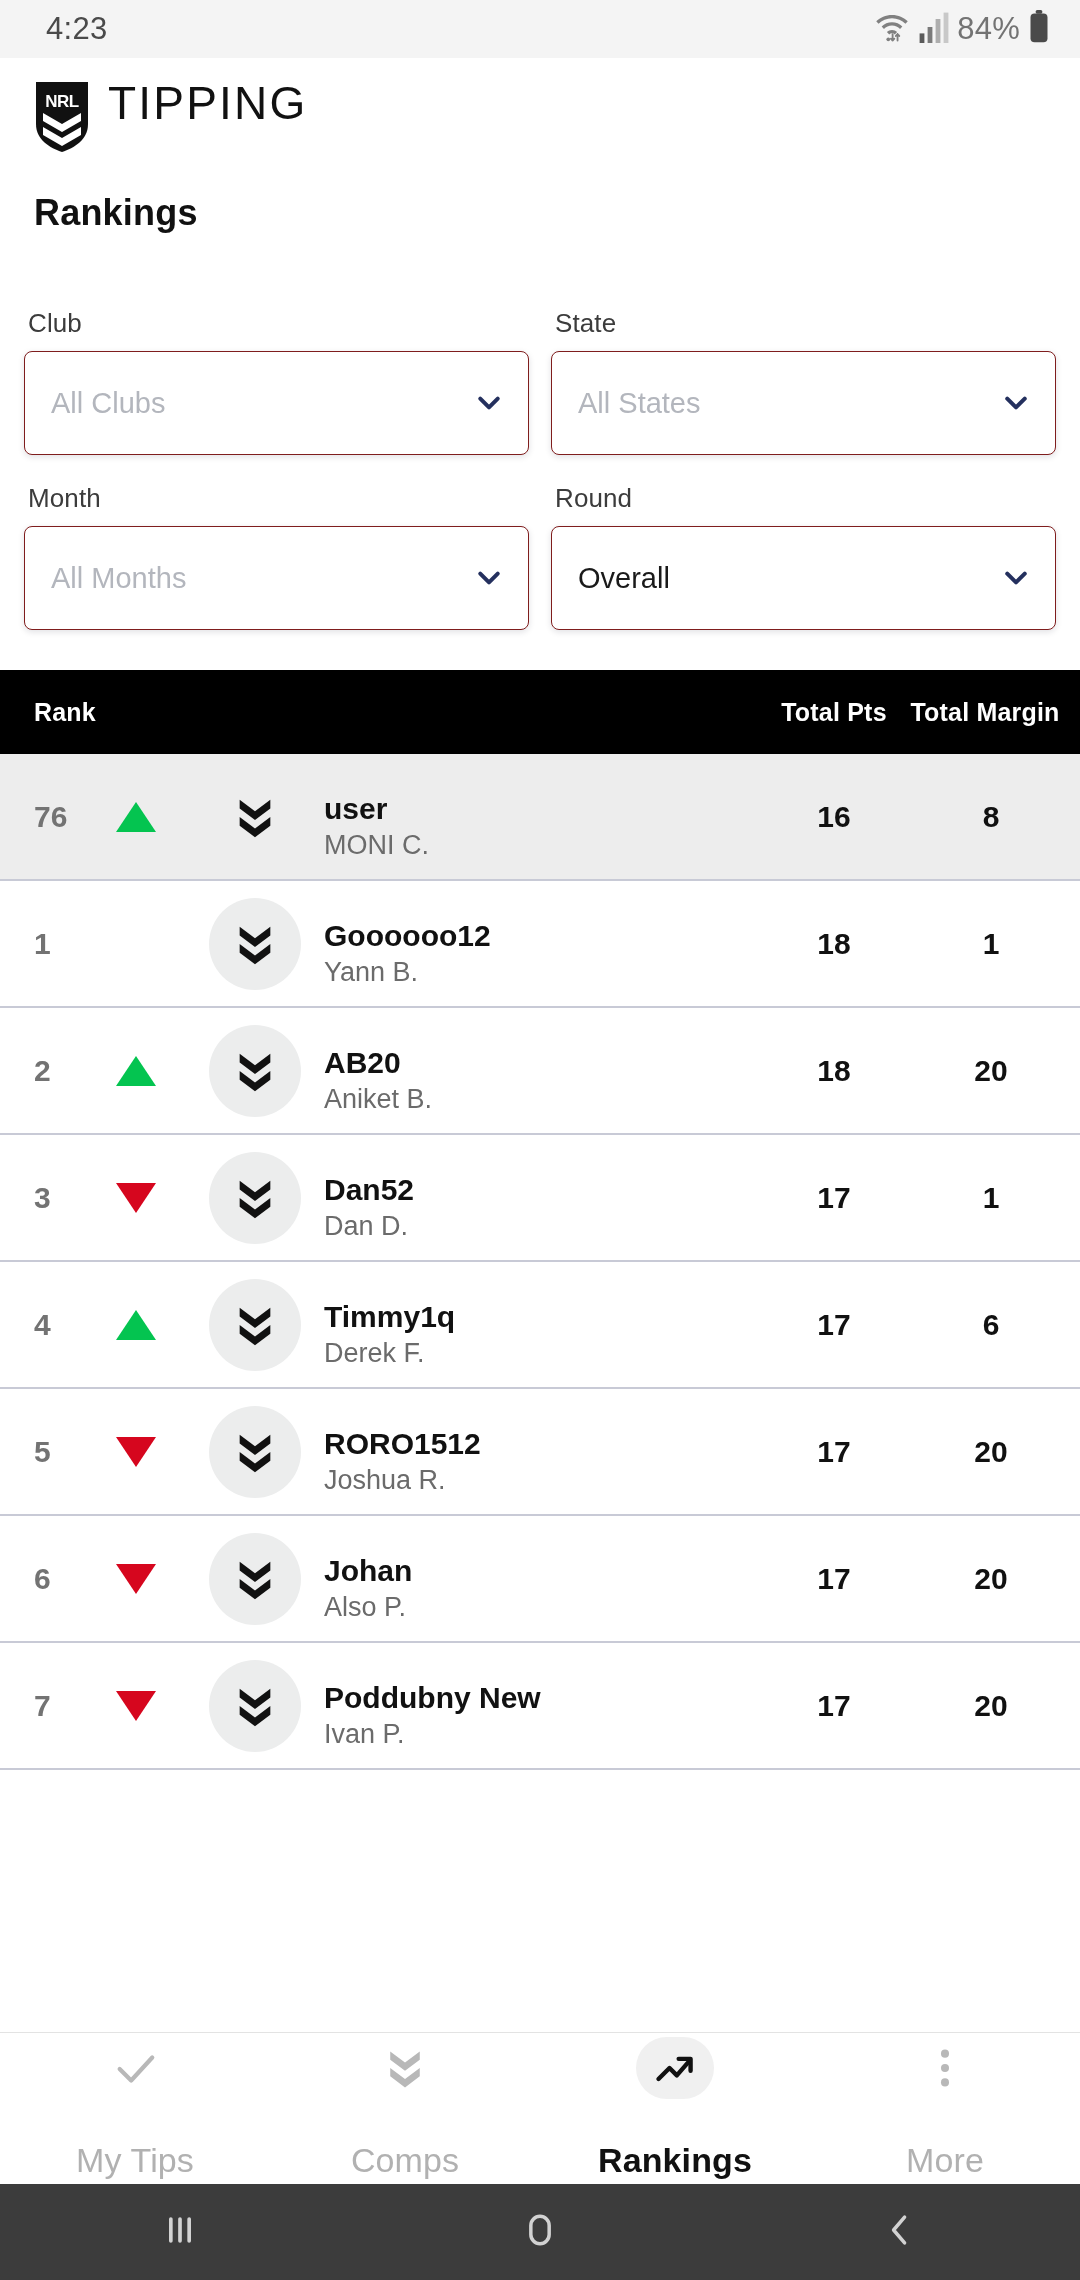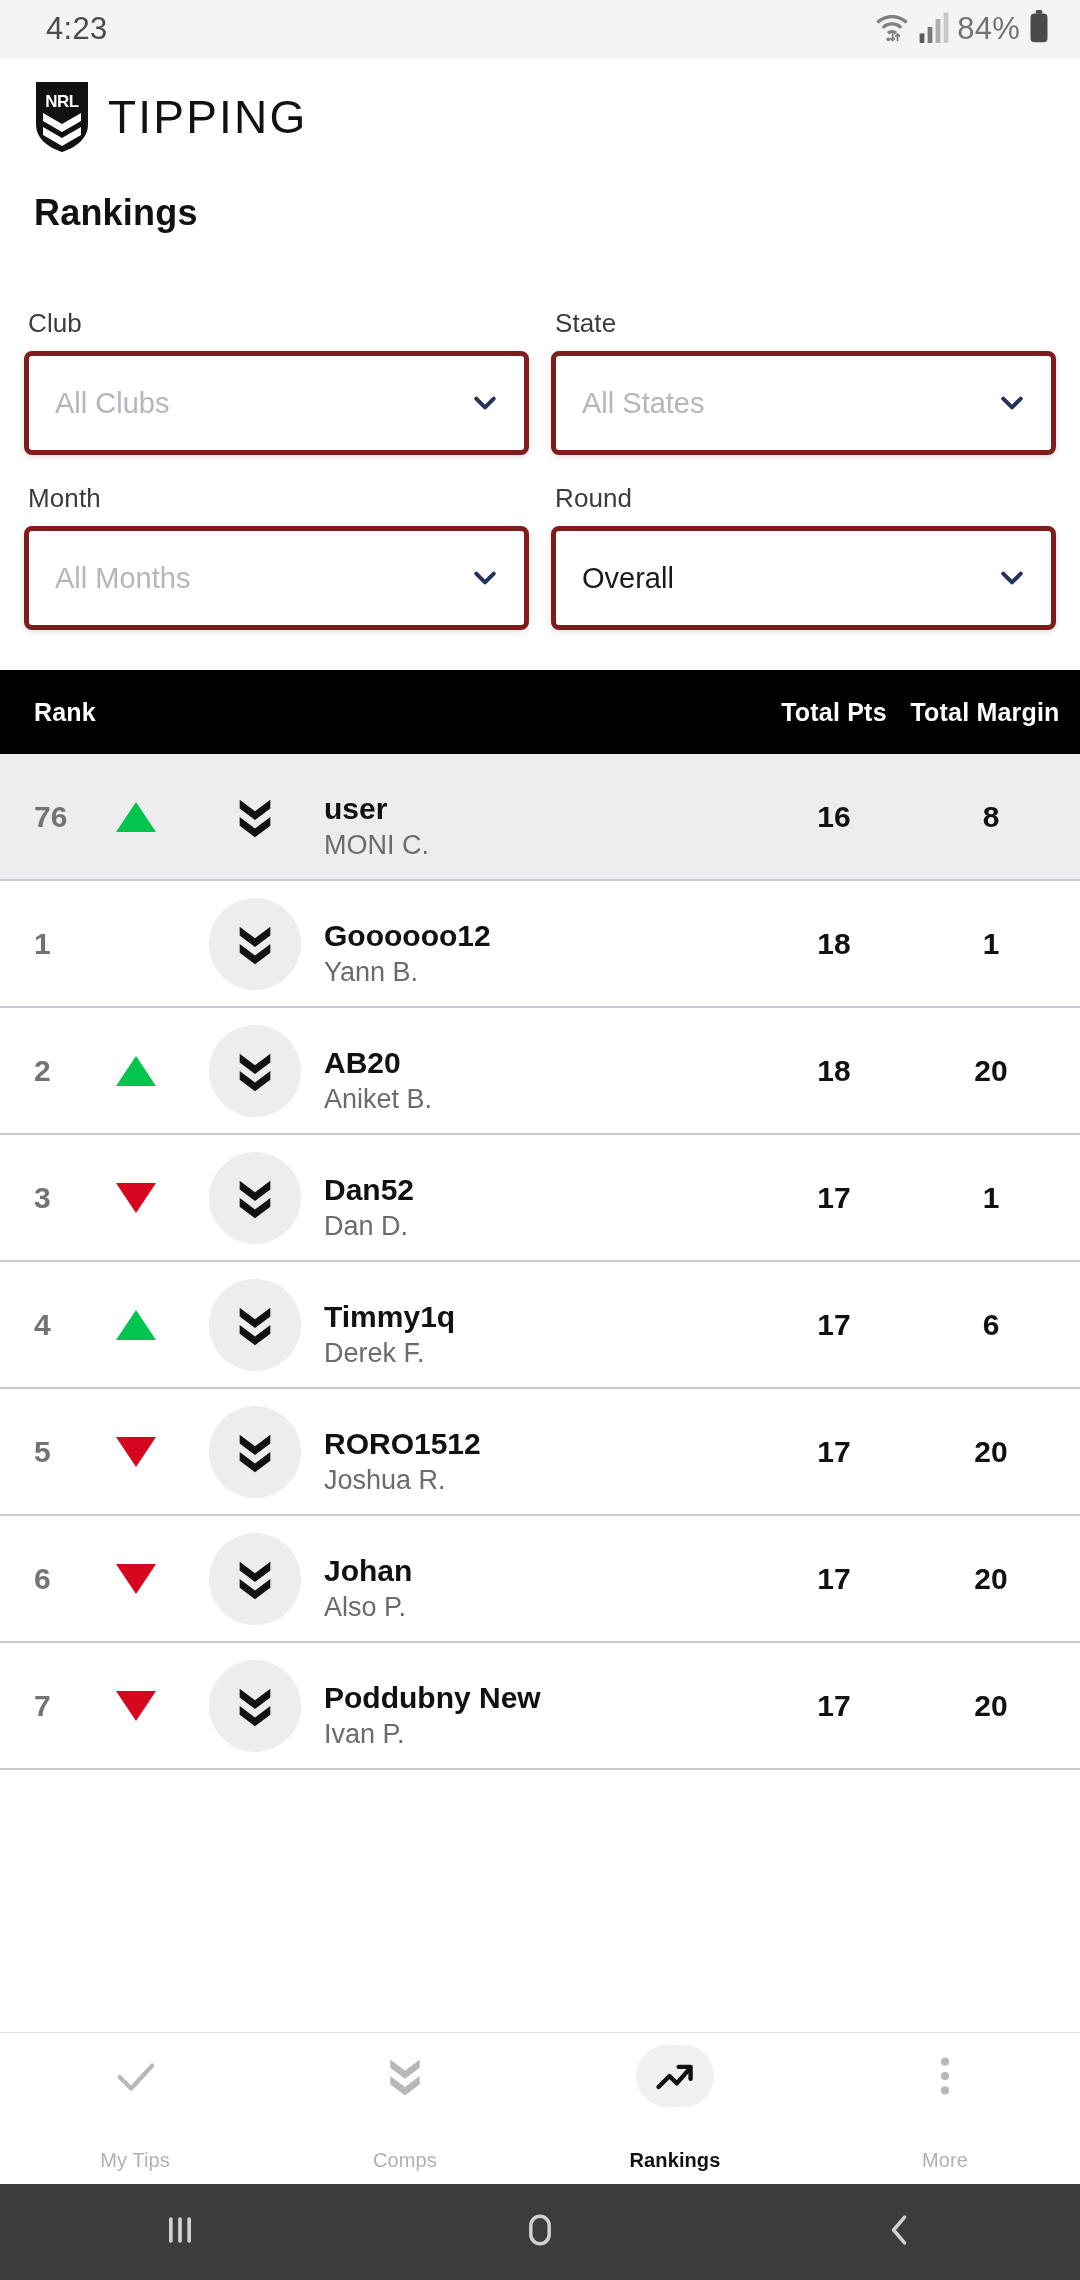--- a/index.html
+++ b/index.html
@@ -19,41 +19,41 @@
     gap:48px;
   }
   .status-time { font-size:31px; color:#4a4a4a; letter-spacing:.3px; }
   .status-right { display:flex; align-items:center; gap:8px; }
   .status-battery-text { font-size:31px; color:#737373; letter-spacing:.2px; }
   .ic { display:block; }
 
   
   .brandbar {
     flex:0 0 auto; padding:22px 0 0 34px;
-    display:flex; align-items:center; gap:18px;
+    display:flex; gap:18px;
   }
   .nrl-shield { width:56px; height:74px; display:block; }
   .brand-word { font-size:46px; font-weight:400; letter-spacing:2.2px; color:#111; line-height:1; }
 
   .page-title {
     flex:0 0 auto; padding:38px 0 0 34px;
     font-size:36px; font-weight:700; color:#111; letter-spacing:.2px;
   }
 
   
   .filters { flex:0 0 auto; padding:74px 24px 0 24px; }
   .filter-row { display:flex; gap:22px; }
   .filter-row + .filter-row { margin-top:28px; }
   .filter-cell { flex:1 1 0; min-width:0; }
   .filter-label {
     font-size:26px; color:#3c3c3c; margin:0 0 12px 4px; letter-spacing:.1px;
   }
   .select-box {
     position:relative; height:104px; background:#fff;
-    border:5px solid #7f1d1d; border-radius:8px;
+    border:1px solid #7f1d1d; border-radius:8px;
     box-shadow:0 2px 6px rgba(20,25,50,.13);
     display:flex; align-items:center;
     padding:0 70px 0 26px;
   }
   .select-value { font-size:29px; color:#1a1a1a; white-space:nowrap; overflow:hidden; text-overflow:ellipsis; }
   .select-value.placeholder { color:#b3b6bd; }
   .chev-down {
     position:absolute; right:24px; top:50%; transform:translateY(-50%);
     width:30px; height:30px;
   }
@@ -110,21 +110,21 @@
   }
   .navitem {
     flex:1 1 0; display:flex; flex-direction:column;
     align-items:center; justify-content:center; gap:10px;
   }
   .navicon-wrap {
     width:78px; height:62px; border-radius:34px;
     display:flex; align-items:center; justify-content:center;
   }
   .navitem.active .navicon-wrap { background:#f0f0f0; }
-  .navlabel { font-size:20px; color:#b1b1b1; letter-spacing:.1px;margin-top:32px; }
+  .navlabel { font-size:34px; color:#b1b1b1; letter-spacing:.1px;margin-top:32px; }
   .navitem.active .navlabel { color:#111; font-weight:700; }
 
   
   .androidnav {
     flex:0 0 96px; background:#3c3c3c;
     display:flex; align-items:center;
   }
   .andr { flex:1 1 0; display:flex; align-items:center; justify-content:center; }
 </style>
 </head>

